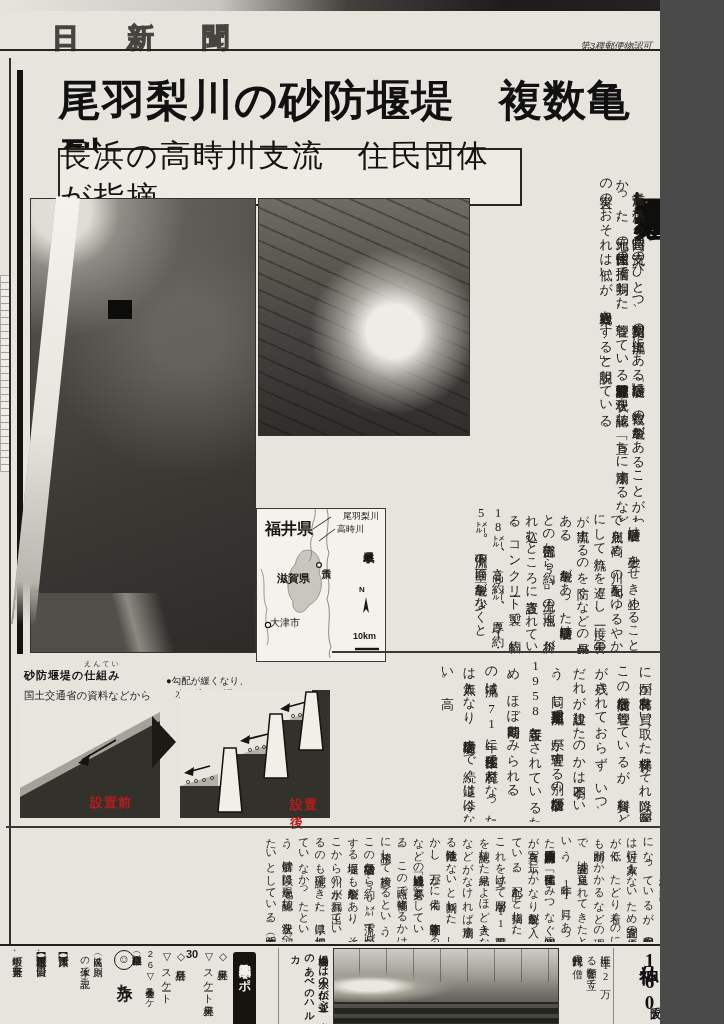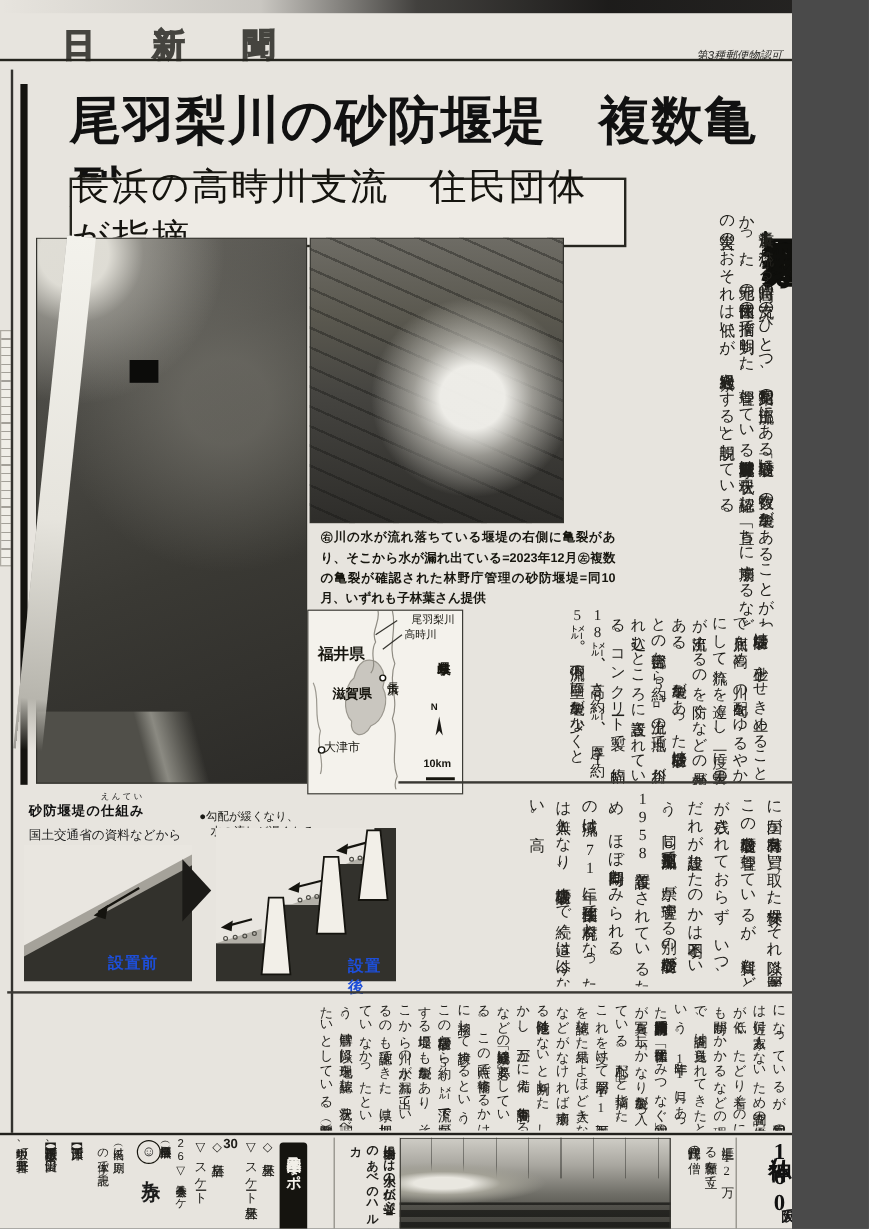--- a/index.html
+++ b/index.html
@@ -54,21 +54,21 @@
 
   .map{left:256px;top:508px;width:128px;height:152px;background:#f4f2ec;border:1.5px solid #3c3b36;}
   .map .lbl{position:absolute;font-weight:bold;color:#17160f;}
 
   .diagram{left:8px;top:656px;width:322px;height:166px;}
   .diag-title{left:16px;top:12px;font-size:11px;font-weight:800;letter-spacing:1px;color:#111;}
   .diag-furi{left:76px;top:3px;font-size:7px;letter-spacing:2px;color:#222;}
   .diag-src{left:16px;top:33px;font-size:10.5px;color:#222;}
   .diag-b1{left:158px;top:2px;font-size:9.5px;color:#1a1a16;}
   .diag-b2{left:158px;top:19px;font-size:9.5px;line-height:1.35;color:#1a1a16;}
-  .panel-label{position:absolute;color:#1d4ed8;font-weight:bold;font-size:13px;letter-spacing:1px;}
+  .panel-label{position:absolute;color:#b91c1c;font-weight:bold;font-size:13px;letter-spacing:1px;}
   .big-arrow{left:144px;top:60px;width:0;height:0;border-top:26px solid transparent;
     border-bottom:26px solid transparent;border-left:24px solid #1b1a17;}
 
   .body-a{left:386px;top:506px;width:256px;height:148px;font-size:12.5px;line-height:17px;color:#201f1b;}
   .body-b{left:332px;top:658px;width:390px;height:164px;font-size:13px;line-height:22px;color:#201f1b;}
   .body-c{left:8px;top:830px;width:714px;height:112px;font-size:11px;line-height:16.4px;color:#201f1b;}
 
   .rule1{left:332px;top:651px;width:392px;height:1.5px;background:#3a3934;}
   .rule2{left:6px;top:826px;width:718px;height:1.5px;background:#3a3934;}
   .rule3{left:0;top:944px;width:724px;height:2px;background:#22211d;}
@@ -118,35 +118,34 @@
 
   <div class="abs v pre clip side-headline">林野庁「危険性低いが
 経過観察必要」</div>
   <div class="abs v clip lead">　長浜市を流れる高時川の支流のひとつ、尾羽梨川の上流部にある「砂防堰堤」に、複数の亀裂があることがわかった。地元の住民団体の指摘で判明した。管理している林野庁滋賀森林管理署は現状を確認し、「直ちに崩壊するなどの災害のおそれは低いが、経過観察をする」と説明している。</div>
 
   <div class="abs photo photo-left"></div>
   <div class="abs fall-streak"></div>
   <div class="abs rock-hole"></div>
   <div class="abs photo photo-right"></div>
 
-  <div class="abs caption gothic clip">㊨川の水が流れ落ちている堰堤の右側に亀裂があり、そこから水が漏れ出ている=2023年12月㊧複数の亀裂が確認された林野庁管理の砂防堰堤=同10月、いずれも子林葉さん提供</div>
 
   <div class="abs map gothic">
     <svg width="125" height="149" viewBox="0 0 125 149">
       <path d="M46,42 C58,38 66,50 62,64 C68,76 62,92 52,96 C46,108 34,104 36,92 C28,84 30,62 38,56 C40,48 42,45 46,42 Z" fill="#c9c6bf" stroke="#9a978e" stroke-width="1"></path>
       <path d="M58,0 C60,10 52,16 56,26 C50,36 58,44 52,52 M70,0 C74,16 66,30 72,44 C66,60 76,74 70,90 C76,106 68,122 74,138 C72,142 72,146 73,149" fill="none" stroke="#8f8c83" stroke-width="1"></path>
       <path d="M4,60 C10,72 4,88 10,100 C6,114 14,126 10,136" fill="none" stroke="#9b988f" stroke-width="1"></path>
       <line x1="74" y1="8" x2="56" y2="20" stroke="#33322d" stroke-width="1"></line>
       <line x1="78" y1="20" x2="62" y2="32" stroke="#33322d" stroke-width="1"></line>
       <circle cx="62" cy="56" r="2.4" fill="#fff" stroke="#17160f" stroke-width="1.2"></circle>
       <circle cx="11" cy="116" r="2.6" fill="#fff" stroke="#17160f" stroke-width="1.2"></circle>
       <polygon points="109,88 112,104 109,100 106,104" fill="#1b1a16"></polygon>
       <line x1="98" y1="140" x2="122" y2="140" stroke="#17160f" stroke-width="2.4"></line>
     </svg>
-    <div class="lbl abs" style="left:8px;top:10px;font-size:13px;margin-top:17px;">福井県</div>
+    <div class="lbl abs" style="left:8px;top:10px;font-size:16px;">福井県</div>
     <div class="lbl abs vu" style="left:104px;top:34px;font-size:11px;">岐阜県</div>
     <div class="lbl abs" style="left:20px;top:62px;font-size:11px;">滋賀県</div>
     <div class="lbl abs vu" style="left:62px;top:52px;font-size:10px;font-weight:normal;">長浜市</div>
     <div class="lbl abs" style="left:13px;top:107px;font-size:10px;font-weight:normal;">大津市</div>
     <div class="lbl abs" style="left:74px;top:1px;font-size:9px;font-weight:normal;margin-left:12px;">尾羽梨川</div>
     <div class="lbl abs" style="left:80px;top:14px;font-size:9px;font-weight:normal;">高時川</div>
     <div class="lbl abs" style="left:102px;top:76px;font-size:8px;">N</div>
     <div class="lbl abs" style="left:96px;top:122px;font-size:9px;">10km</div>
   </div>
 

